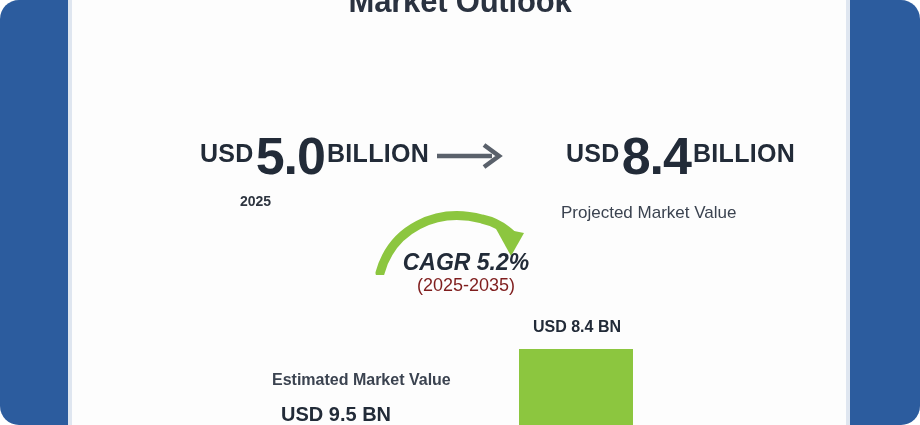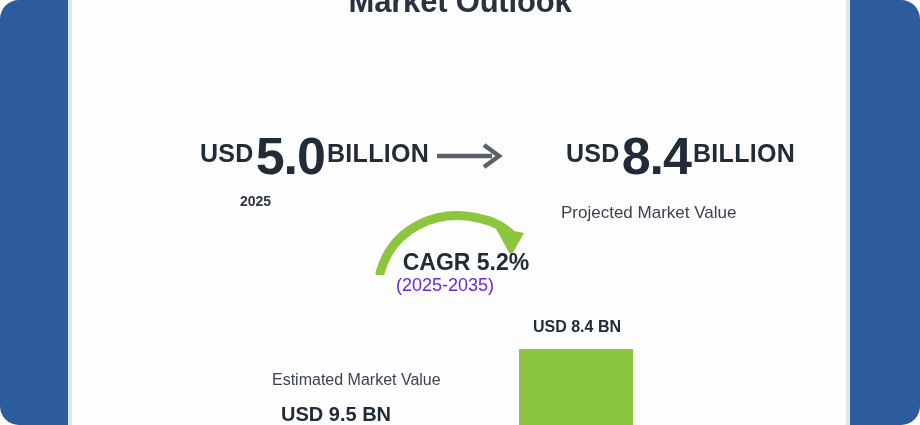--- a/index.html
+++ b/index.html
@@ -135,29 +135,31 @@
   .cagr-main {
     position: absolute;
     left: 396px;
     top: 249px;
     width: 140px;
     text-align: center;
     font-size: 23px;
     font-weight: bold;
     color: #222b38;
     white-space: nowrap;
+    font-style: italic;
   }
   .cagr-range {
     position: absolute;
     left: 396px;
     top: 275px;
     width: 140px;
+    text-align: center;
     font-size: 18px;
     font-weight: normal;
-    color: #6d28d9;
+    color: #7f1d1d;
     white-space: nowrap;
   }
 
   
   .bar-label {
     position: absolute;
     left: 507px;
     top: 318px;
     width: 140px;
     text-align: center;
@@ -173,21 +175,21 @@
     width: 114px;
     height: 76px;
     background: #8cc63f;
   }
 
   .chart-caption {
     position: absolute;
     left: 272px;
     top: 371px;
     font-size: 16px;
-    font-weight: normal;
+    font-weight: bold;
     color: #3b4350;
     white-space: nowrap;
   }
   .bar-label-small {
     position: absolute;
     left: 246px;
     top: 403px;
     width: 180px;
     text-align: center;
     font-size: 20px;

